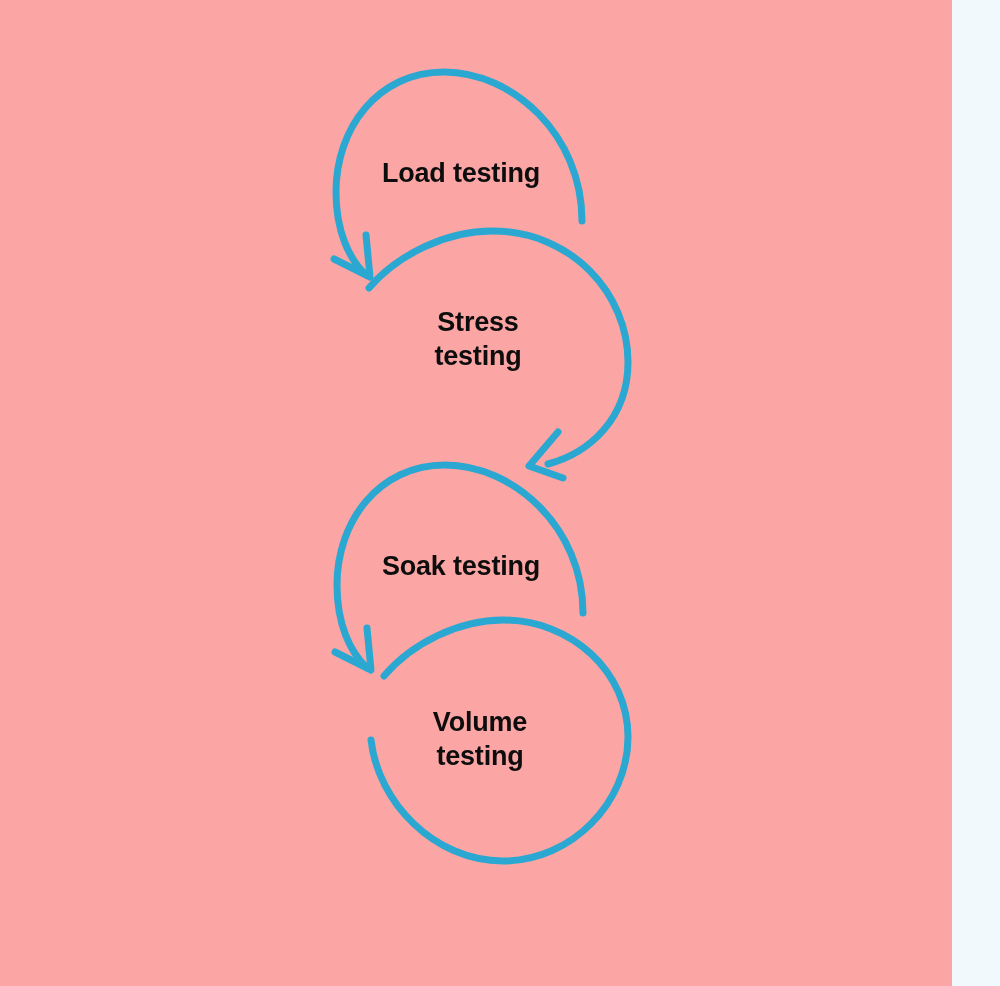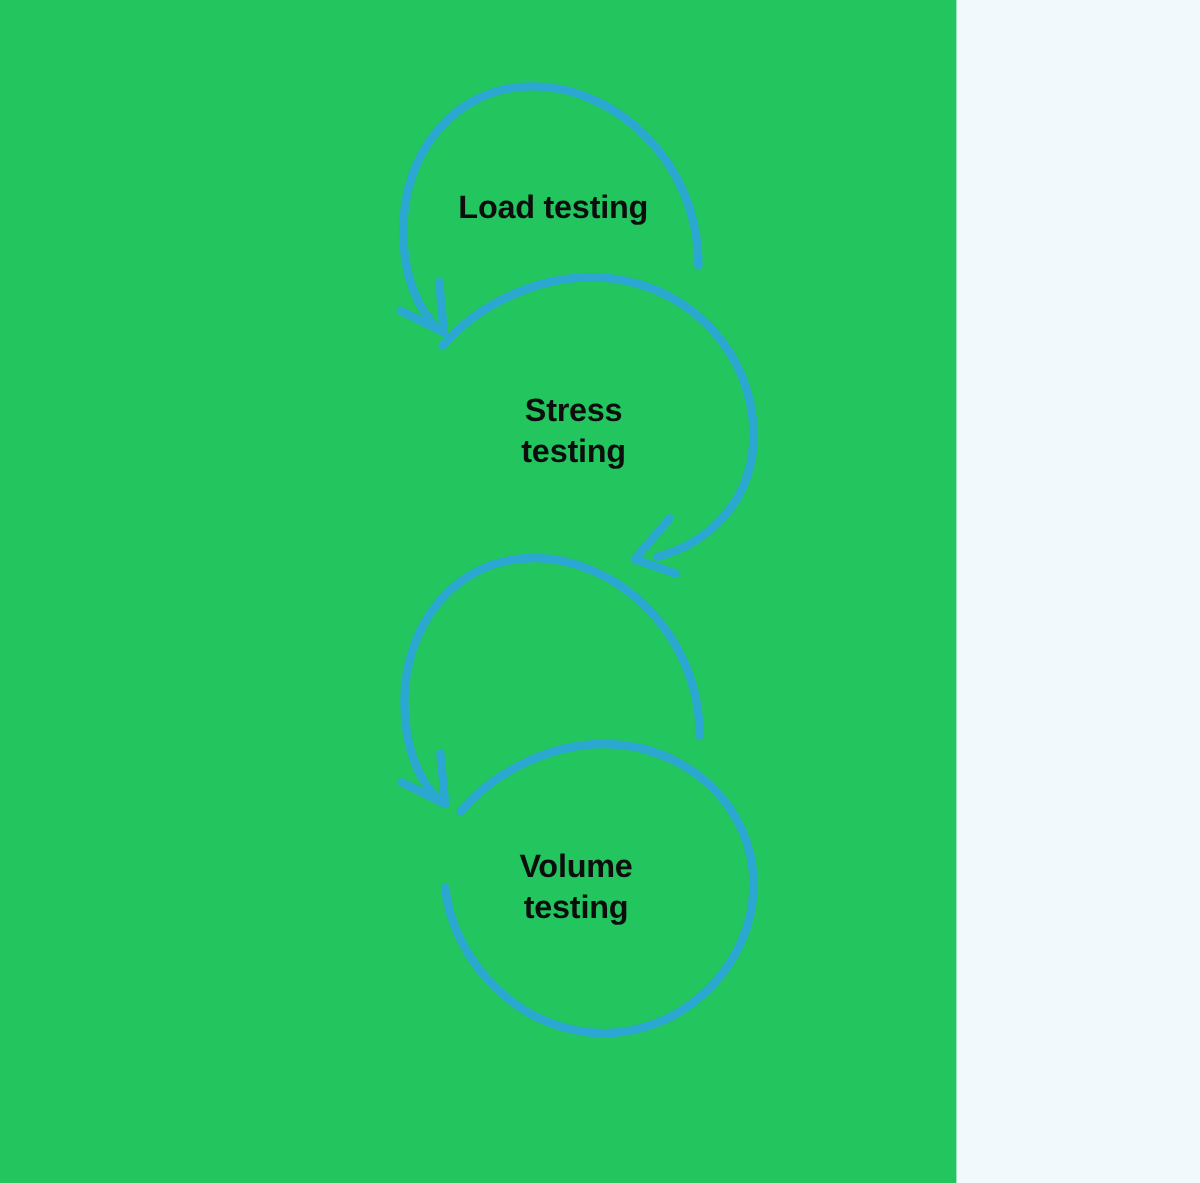--- a/index.html
+++ b/index.html
@@ -8,23 +8,23 @@
   }
   body {
     width: 1000px;
     height: 986px;
     background: #f1f9fc;
     font-family: "Liberation Sans", sans-serif;
     overflow: hidden;
   }
   #diagram-root {
     position: relative;
-    width: 797px;
+    width: 952px;
     height: 986px;
-    background: #22c55e;
+    background: #fca5a5;
   }
   svg.flow-svg {
     position: absolute;
     left: 0;
     top: 0;
     width: 1000px;
     height: 986px;
     display: block;
   }
   .arc-path {
@@ -54,21 +54,20 @@
   }
   #label-load {
     left: 330px;
     top: 156px;
     width: 262px;
   }
   #label-stress {
     left: 366px;
     top: 305px;
     width: 224px;
-    margin-top: 20px;
   }
   #label-soak {
     left: 330px;
     top: 549px;
     width: 262px;
   }
   #label-volume {
     left: 368px;
     top: 705px;
     width: 224px;
@@ -113,17 +112,18 @@
                C 434 861, 378 802, 371 740"></path>
     </g>
 
   </svg>
 
   <div class="node-label" id="label-load">Load testing</div>
 
   <div class="node-label" id="label-stress">Stress
 testing</div>
 
+  <div class="node-label" id="label-soak">Soak testing</div>
 
   <div class="node-label" id="label-volume">Volume
 testing</div>
 
 </div>
 
 </body></html>

